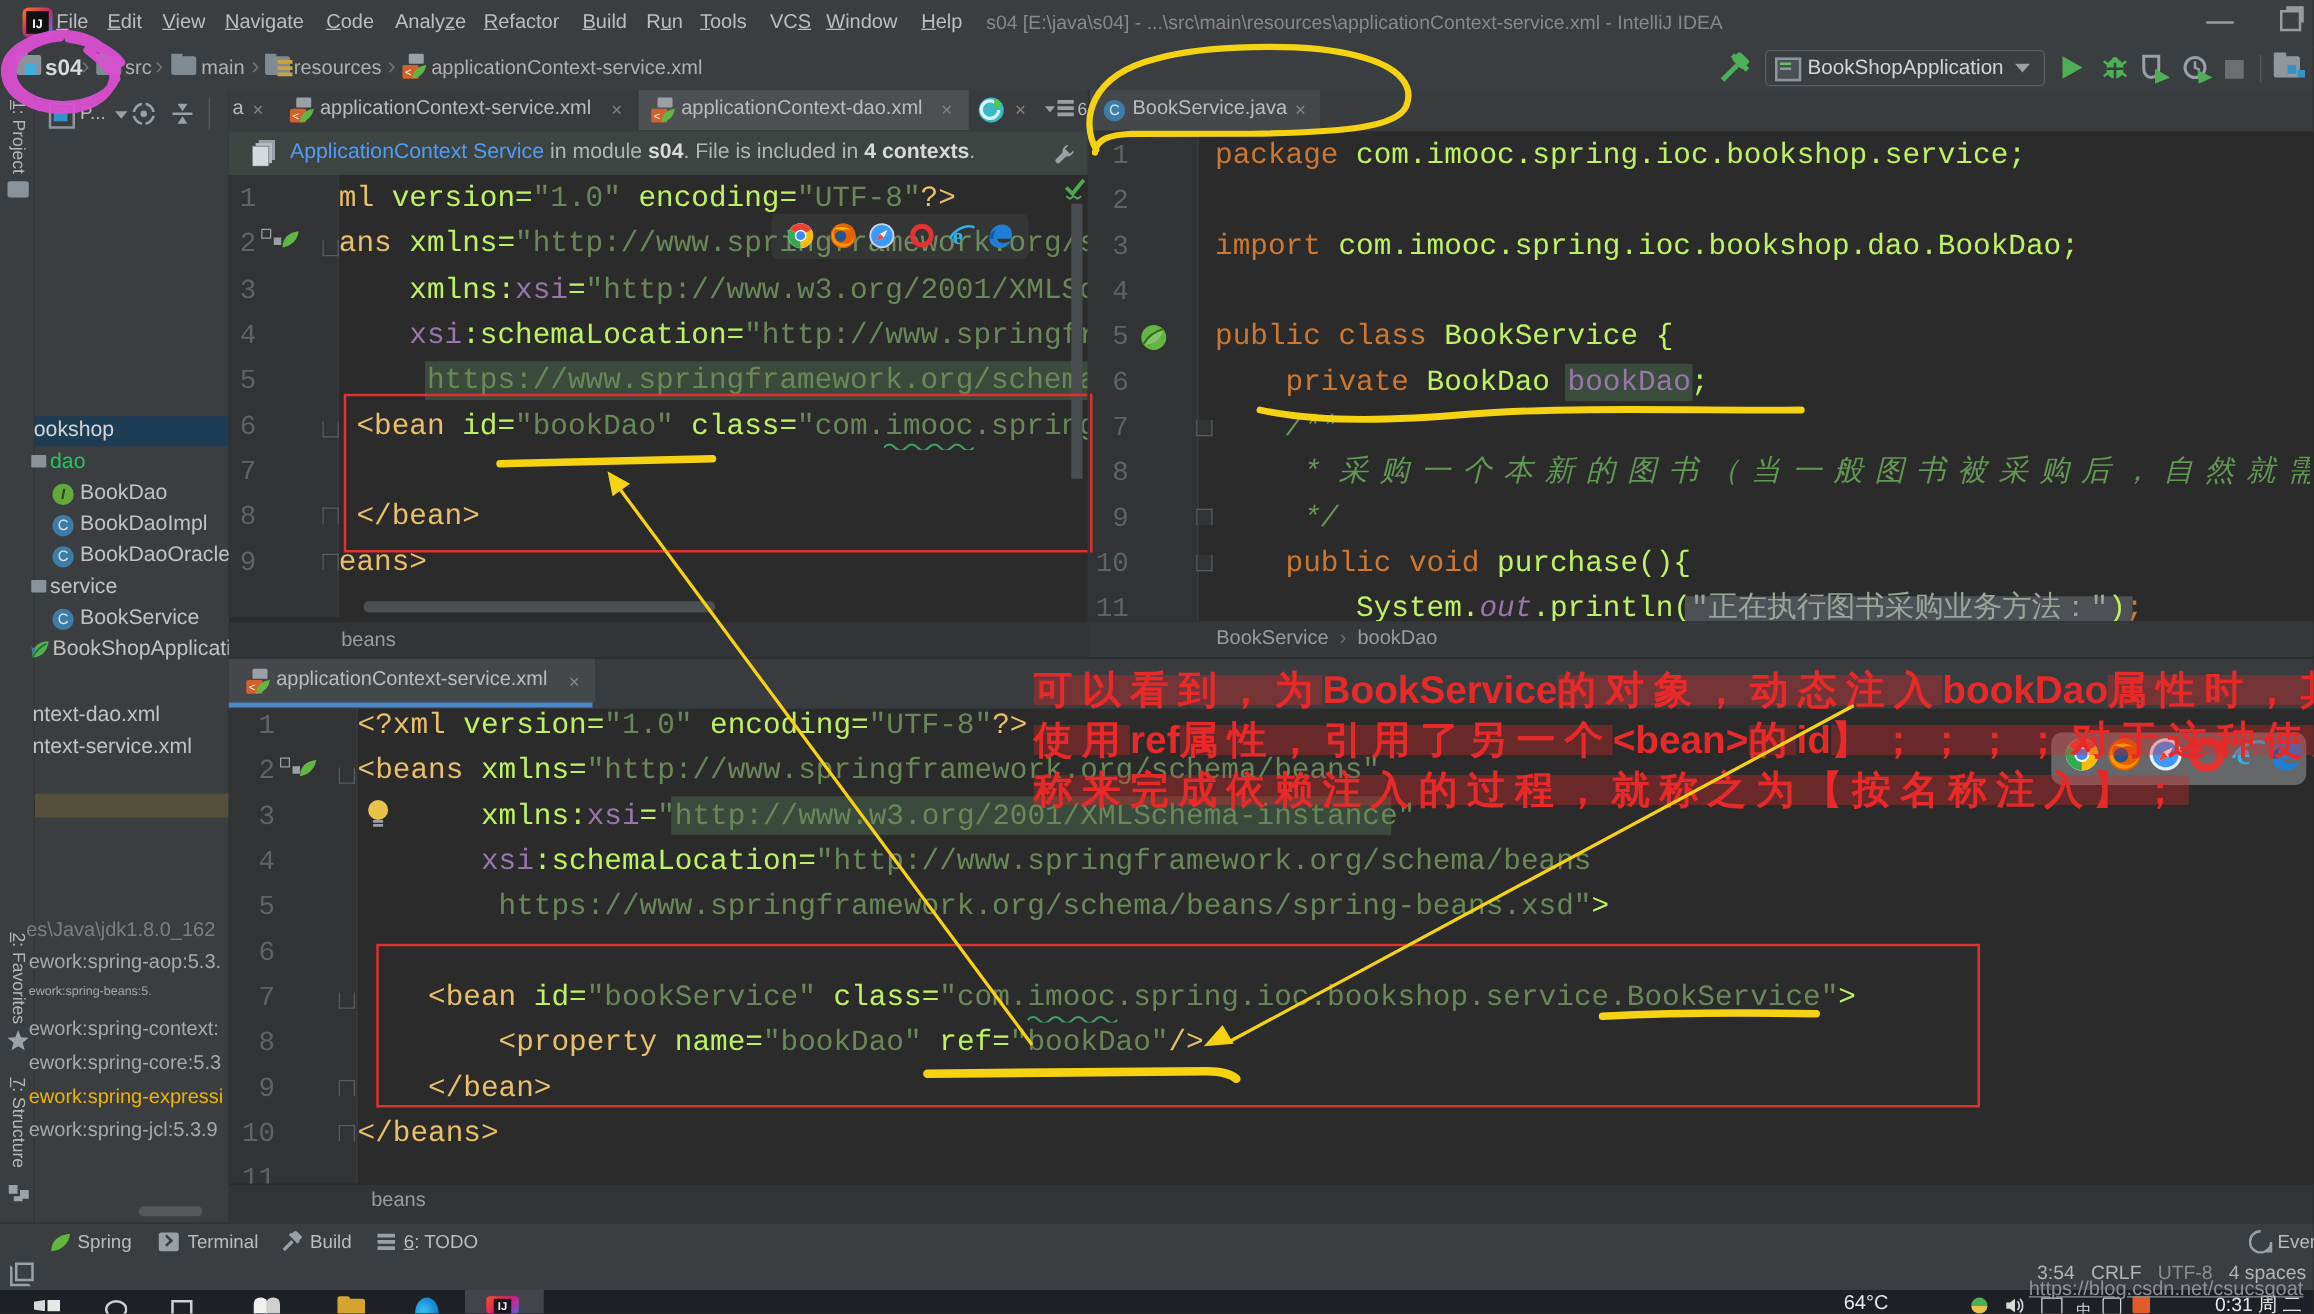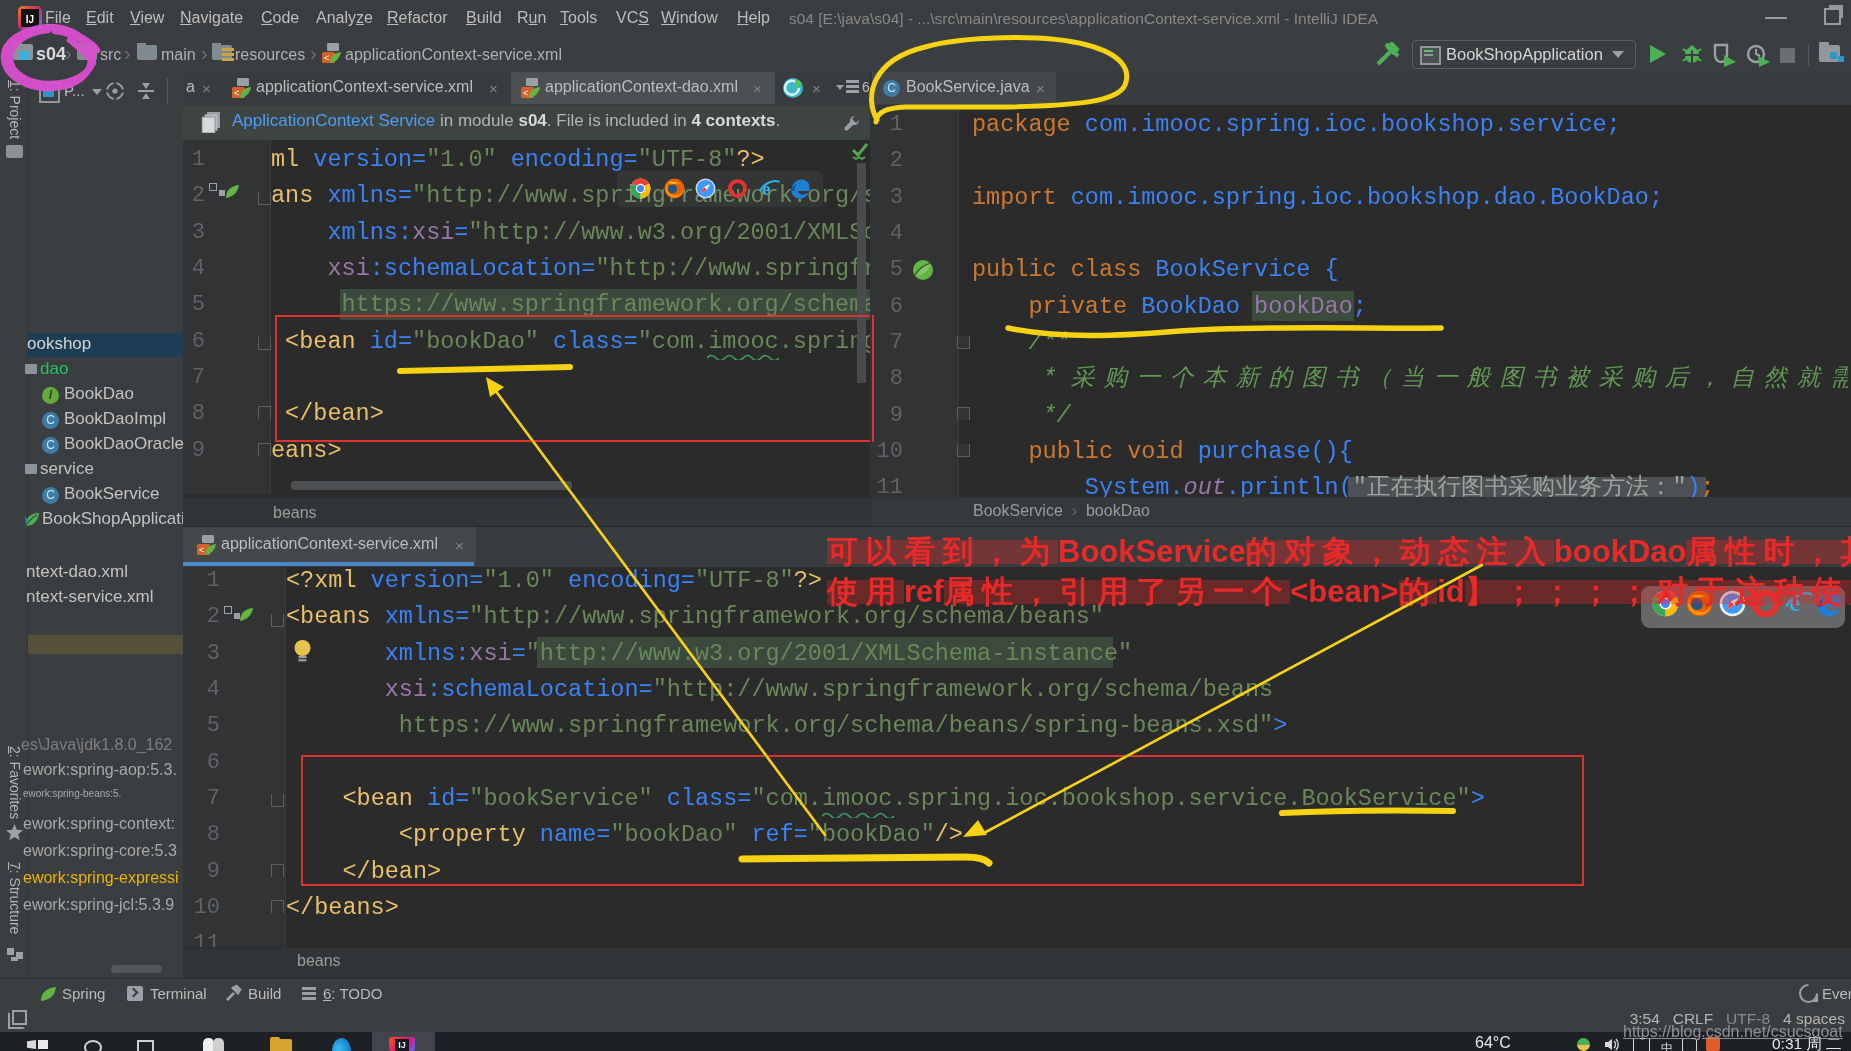--- a/index.html
+++ b/index.html
@@ -1,18 +1,18 @@
 <!DOCTYPE html>
 <html><head><meta charset="utf-8"><style>
 html,body{margin:0;padding:0;background:#2b2b2b;}
 #page{position:relative;width:1851px;height:1051px;overflow:hidden;background:#2b2b2b;font-family:"Liberation Sans",sans-serif;}
 .abs{position:absolute;}
 .mono{font-family:"Liberation Mono",monospace;font-size:23.5px;line-height:36.35px;white-space:pre;}
 .ln{font-family:"Liberation Mono",monospace;font-size:22px;line-height:36.35px;color:#606366;text-align:right;}
-.y{color:#e8bf6a}.w{color:#3b82f6}.g{color:#6a8759}.p{color:#9876aa}.o{color:#cc7832}
+.y{color:#e8bf6a}.w{color:#bef264}.g{color:#6a8759}.p{color:#9876aa}.o{color:#cc7832}
 .cm{color:#629755;font-style:italic}
 .cjk{letter-spacing:9.5px}
 .rcjk{letter-spacing:7.5px;background:linear-gradient(rgba(226,38,38,0.34),rgba(226,38,38,0.34)) 0 6px/100% 24px no-repeat;}
 .ui{font-size:15px;color:#bbbbbb;}
 .crumb{font-size:16px;color:#b0b0b0;}
 .tabtxt{font-size:16px;color:#bcbcbc;}
 .sep{color:#6d7173;}
 svg{display:block}
 </style></head><body>
 <div id="page">
@@ -479,20 +479,21 @@
       <text x="8" y="36" font-size="38" font-weight="bold" fill="#2cb3e8" font-family="Liberation Serif">e</text>
       <path d="M4 28 C10 14 30 4 43 10" stroke="#2cb3e8" stroke-width="4" fill="none"></path>
     </svg>
 <svg class="abs" style="left:1816px;top:590px" width="27" height="27" viewBox="0 0 42 42">
       <path d="M3 26 C3 10 14 3 23 3 C34 3 39 11 39 18 L39 26 L15 26 C17 32 24 34 30 32 L37 30 C34 37 27 41 20 41 C10 41 3 34 3 26 Z" fill="#1e7fd4"></path>
       <path d="M3 26 C3 18 8 13 14 12 C10 16 9 21 10 26 Z" fill="#1559a8"></path>
     </svg>
 
 <div class="abs" style="left:827px;top:531px;font-size:31px;font-weight:bold;color:#e62a2a;white-space:nowrap;"><span class="rcjk">可以看到，为</span>BookService<span class="rcjk">的对象，动态注入</span>bookDao<span class="rcjk">属性时，其策略是【</span></div>
 <div class="abs" style="left:827px;top:571px;font-size:31px;font-weight:bold;color:#e62a2a;white-space:nowrap;"><span class="rcjk">使用</span>ref<span class="rcjk">属性，引用了另一个</span>&lt;bean&gt;<span class="rcjk">的</span>id<span class="rcjk">】；；；；对于这种使用</span>bean</div>
+<div class="abs" style="left:827px;top:611px;font-size:31px;font-weight:bold;color:#e62a2a;white-space:nowrap;"><span class="rcjk">称来完成依赖注入的过程，就称之为【按名称注入】；</span></div>
 
 <svg class="abs" style="left:0;top:0;pointer-events:none" width="1851" height="1051" viewBox="0 0 1851 1051">
 <g fill="none" stroke="#f5d312" stroke-linecap="round">
 <path d="M400,371 L570,367" stroke-width="6"></path>
 <path d="M1008,328 C1060,339 1120,336 1180,331 C1260,325 1380,329 1441,328" stroke-width="5.5"></path>
 <path d="M742,859 L965,857 C978,857 986,860 989,863" stroke-width="7"></path>
 <path d="M1282,813 C1340,810 1400,810 1453,811" stroke-width="6"></path>
 <path d="M492,386 L825,835" stroke-width="2.6"></path>
 <path d="M1482,565 L984,833" stroke-width="2.6"></path>
 <path d="M877,120 C864,96 872,60 925,47 C960,37 1042,33 1087,45 C1122,54 1131,70 1125,85 C1118,101 1080,106 1000,107 L905,107 C888,108 877,111 876,122" stroke-width="5"></path>

